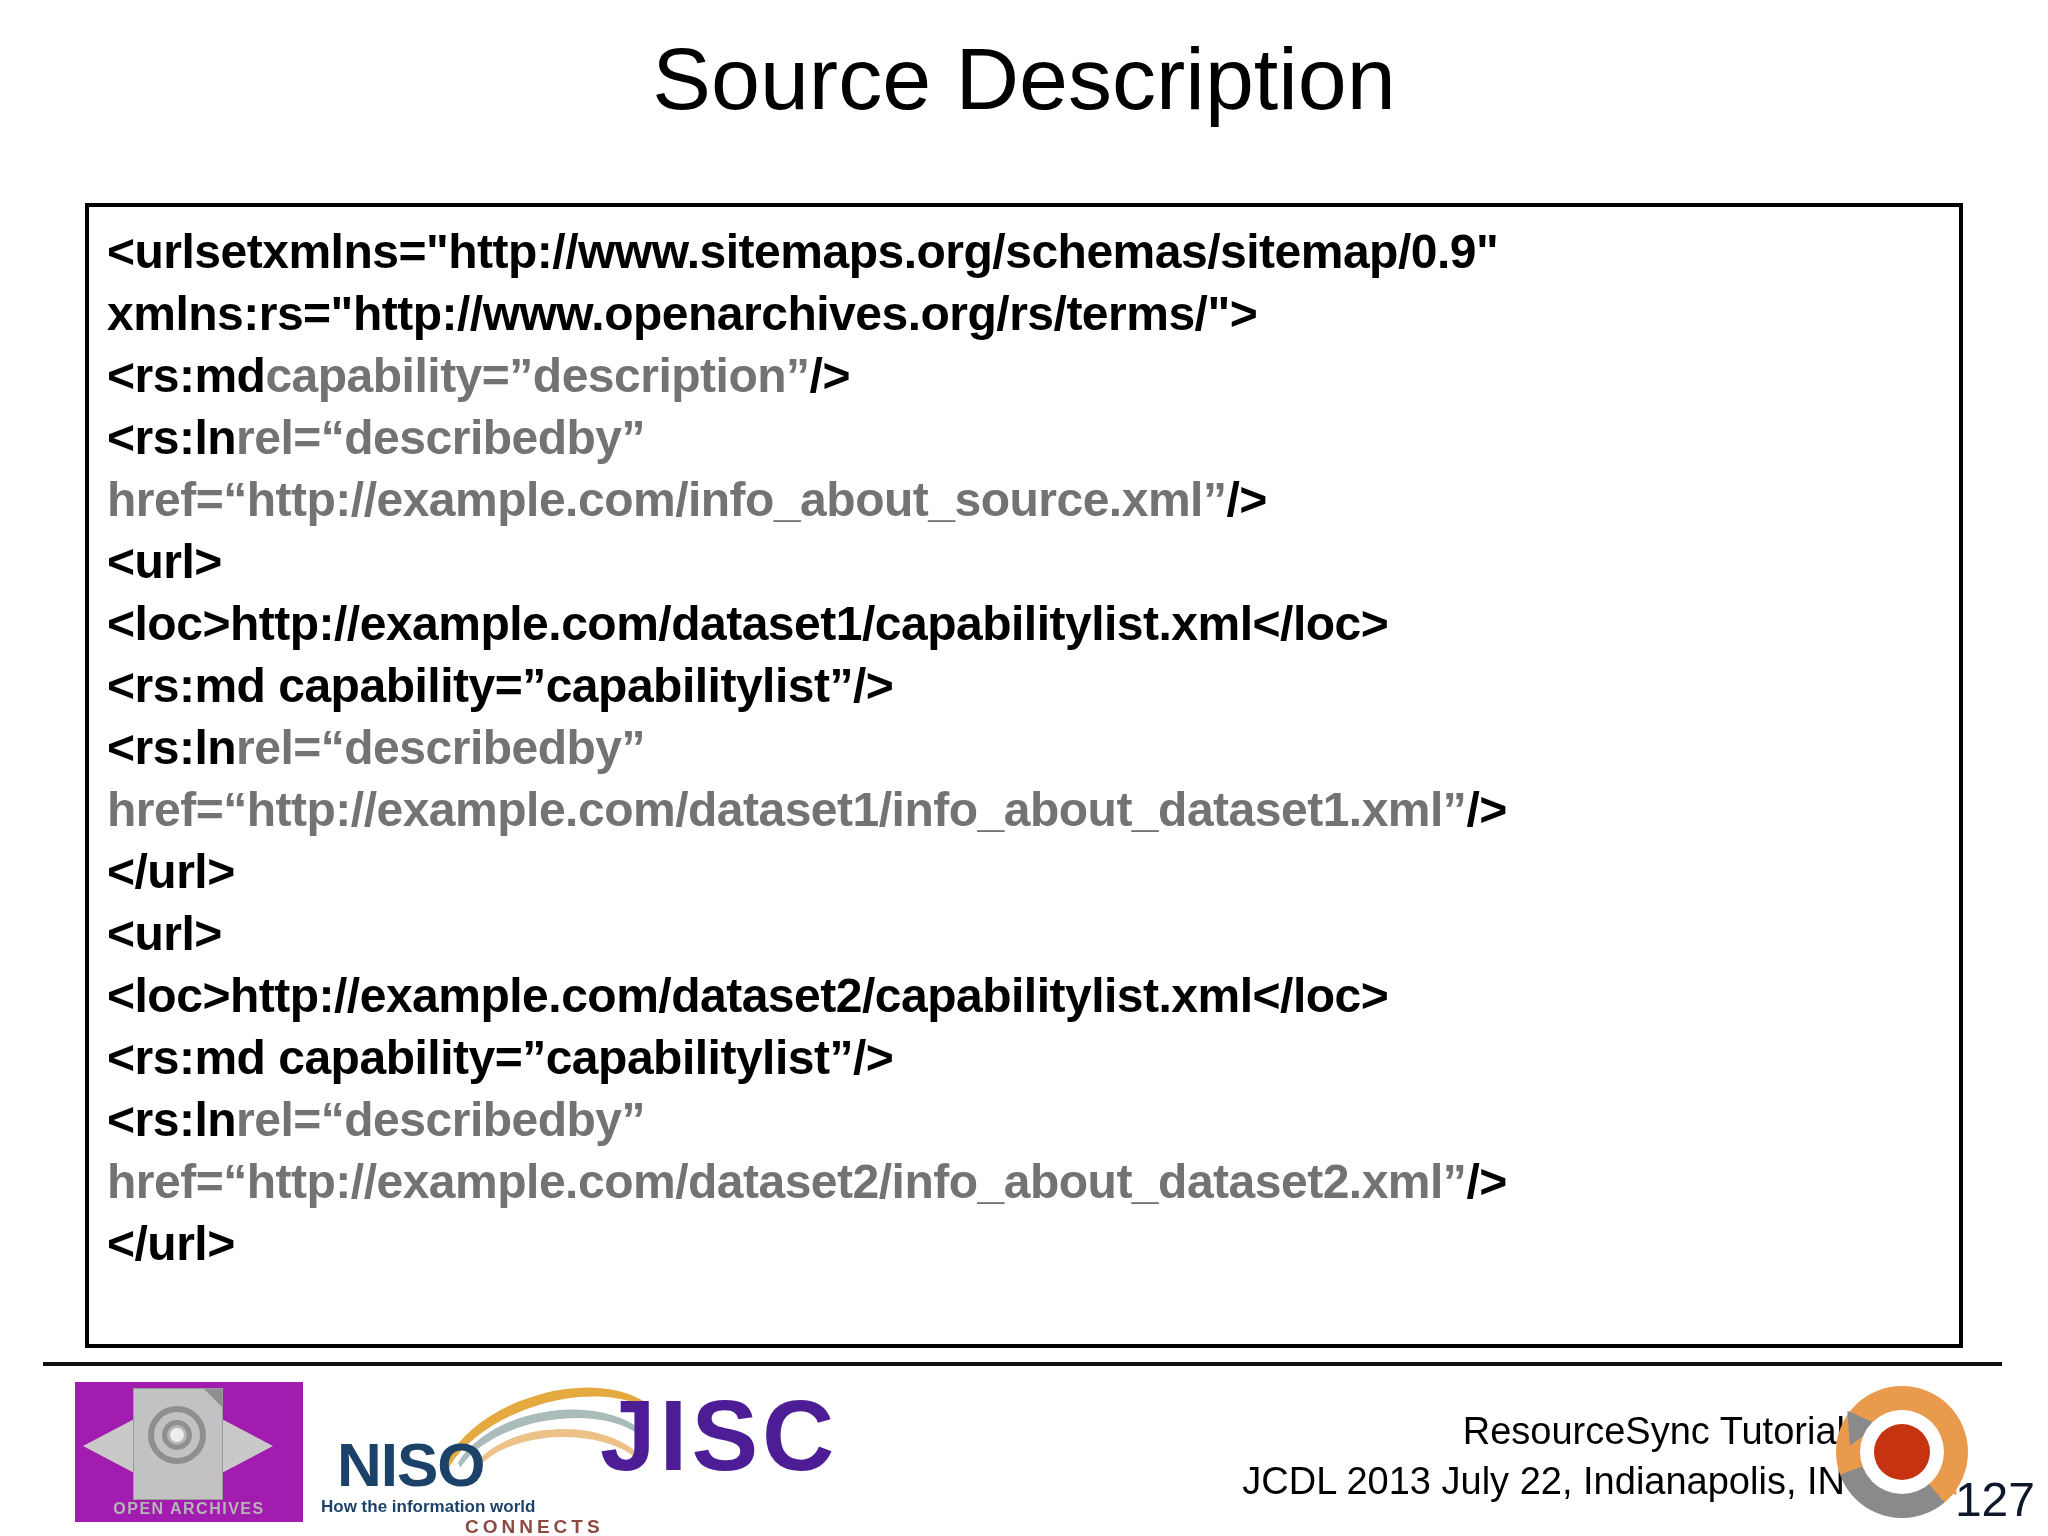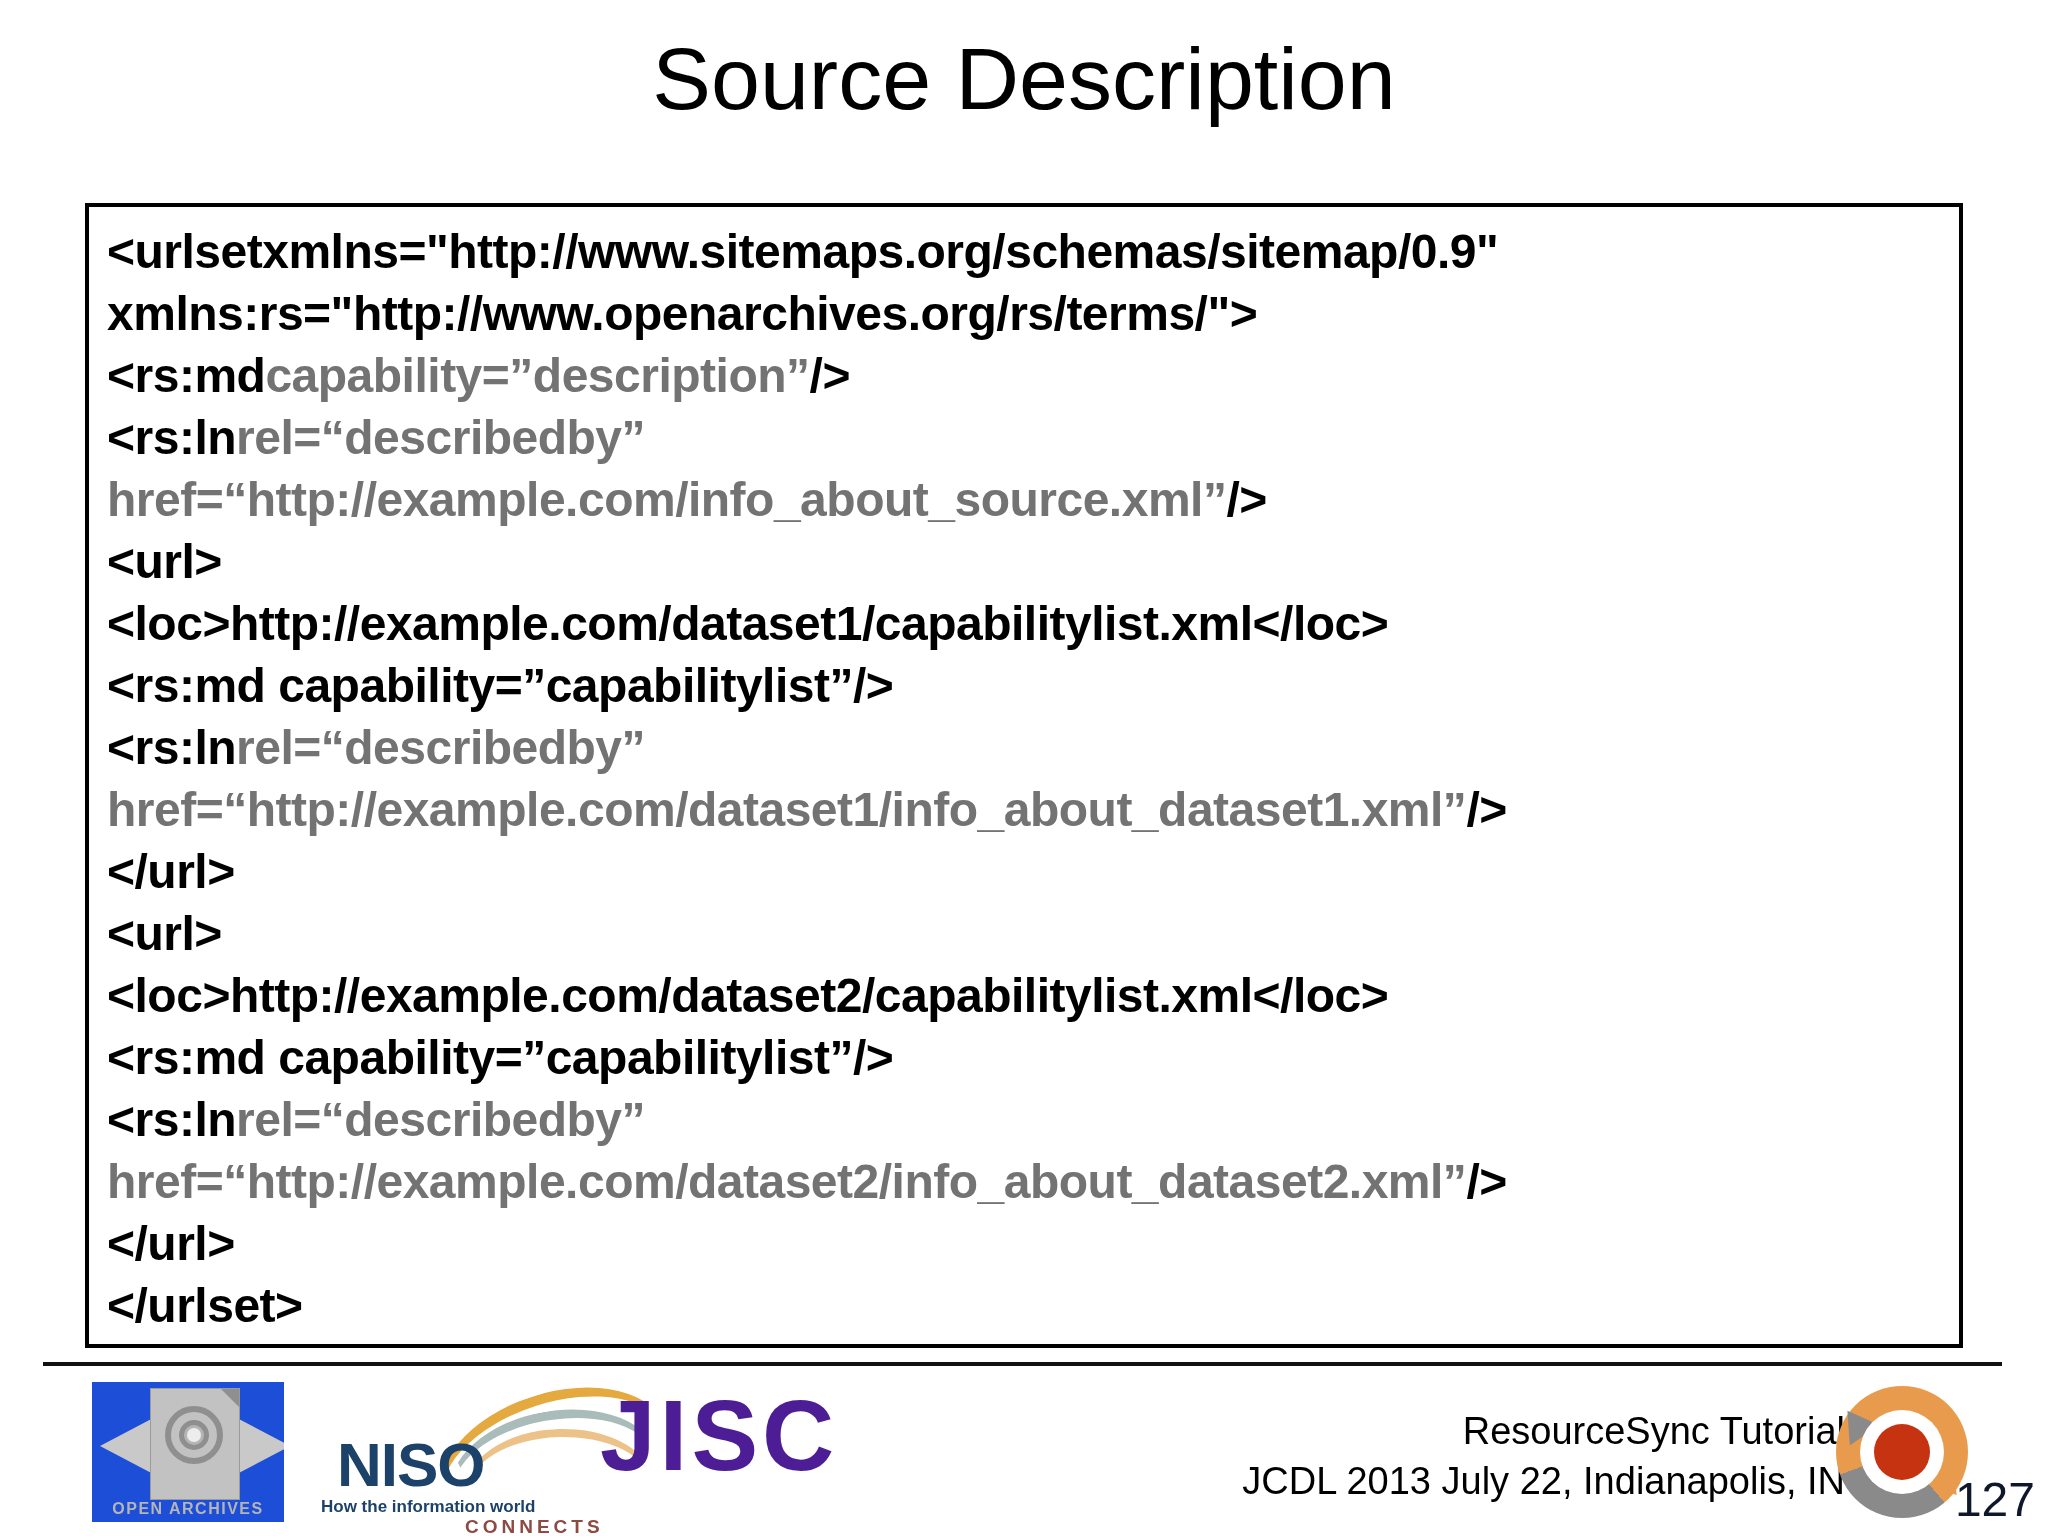--- a/index.html
+++ b/index.html
@@ -25,22 +25,22 @@
   }
   .code-line .black{color:#000000;}
   .code-line .red{color:#737373;}
   
   .footer-rule{
     position:absolute;left:43px;top:1362px;width:1959px;height:4px;
     background:#111;
   }
   
   .oa-logo{
-    position:absolute;left:92px;top:1382px;width:192px;height:140px;
-    background:#1d4ed8;overflow:hidden;
+    position:absolute;left:75px;top:1382px;width:228px;height:140px;
+    background:#a21caf;overflow:hidden;
   }
   .oa-eye{
     position:absolute;left:8px;top:14px;width:190px;height:100px;
     background:#c9c9c9;
     clip-path:polygon(0 50%,50% 0,100% 50%,50% 100%);
   }
   .oa-doc{
     position:absolute;left:58px;top:6px;width:90px;height:112px;
     background:#c2c2c2;border:1px solid #9a9a9a;box-sizing:border-box;
   }
@@ -133,21 +133,20 @@
     <div class="code-line"><span class="black">&lt;rs:md capability=”capabilitylist”/&gt;</span></div>
     <div class="code-line"><span class="black">&lt;rs:ln</span><span class="red">rel=“describedby”</span></div>
     <div class="code-line"><span class="red">href=“http://example.com/dataset1/info_about_dataset1.xml”</span><span class="black">/&gt;</span></div>
     <div class="code-line"><span class="black">&lt;/url&gt;</span></div>
     <div class="code-line"><span class="black">&lt;url&gt;</span></div>
     <div class="code-line"><span class="black">&lt;loc&gt;http://example.com/dataset2/capabilitylist.xml&lt;/loc&gt;</span></div>
     <div class="code-line"><span class="black">&lt;rs:md capability=”capabilitylist”/&gt;</span></div>
     <div class="code-line"><span class="black">&lt;rs:ln</span><span class="red">rel=“describedby”</span></div>
     <div class="code-line"><span class="red">href=“http://example.com/dataset2/info_about_dataset2.xml”</span><span class="black">/&gt;</span></div>
     <div class="code-line"><span class="black">&lt;/url&gt;</span></div>
-    <div class="code-line"><span class="black">&lt;/urlset&gt;</span></div>
   </div>
 
 <div class="footer-rule"></div>
 
 <div class="oa-logo">
   <div class="oa-eye"></div>
   <div class="oa-doc">
     <div class="oa-doc-fold"></div>
     <div class="oa-ring1"></div>
     <div class="oa-ring2"></div>

